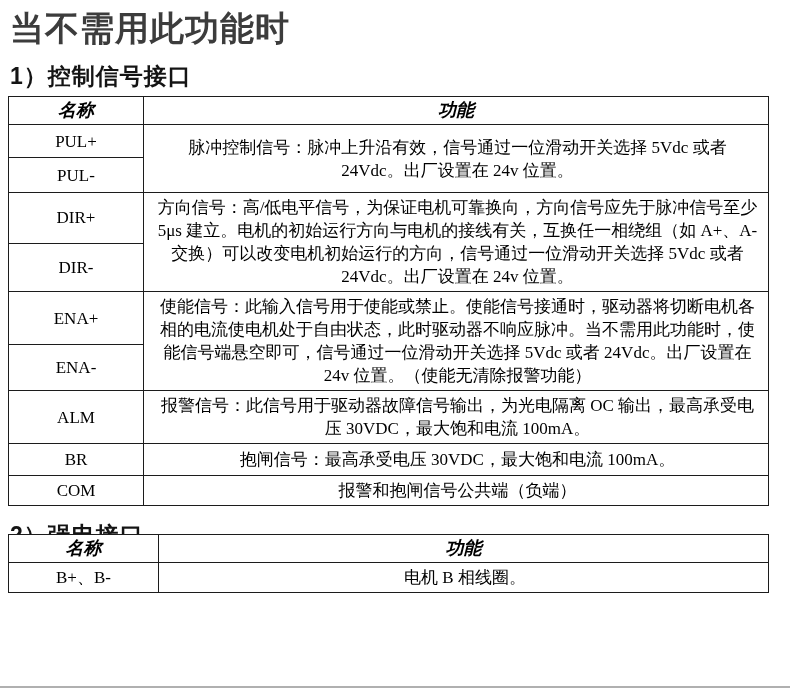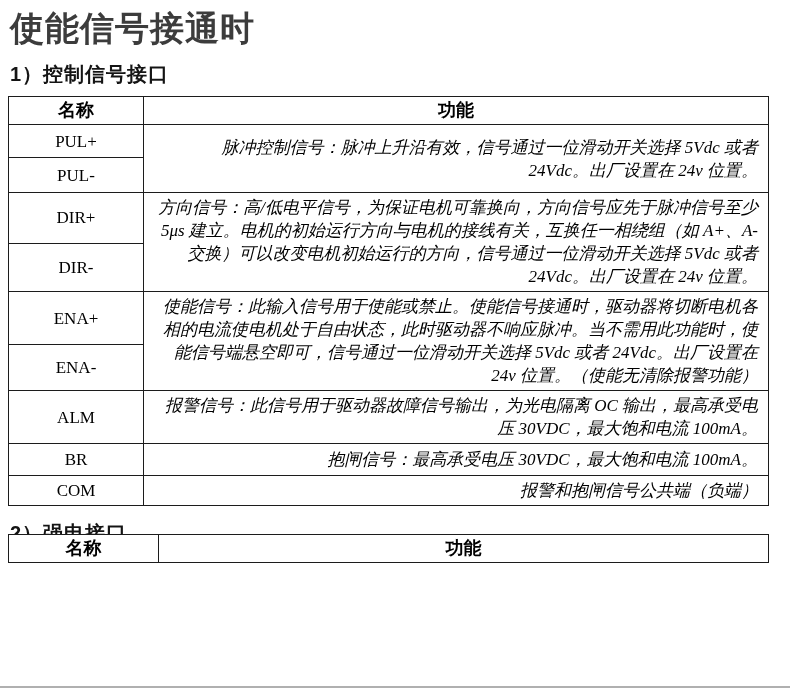--- a/index.html
+++ b/index.html
@@ -7,62 +7,62 @@
   body { position: relative; font-family: "Liberation Serif", "DejaVu Serif", serif; color: #000; }
 
   .page-title {
     position: absolute; left: 10px; top: 6px;
     font-family: "Liberation Sans", "DejaVu Sans", sans-serif;
     font-size: 34px; font-weight: bold; color: #3c3c3c; letter-spacing: 1px;
   }
   .section-heading {
     position: absolute; left: 10px;
     font-family: "Liberation Sans", "DejaVu Sans", sans-serif;
-    font-size: 20px; font-weight: bold; color: #141414; letter-spacing: 1px;
+    font-size: 23px; font-weight: bold; color: #141414; letter-spacing: 1px;
   }
   .heading-1 { top: 61px; }
   .heading-2 { top: 520px; }
 
   table.iface {
     position: absolute; left: 8px; width: 761px;
     border-collapse: collapse; table-layout: fixed;
     font-size: 17px; line-height: 23px;
   }
   .table-1 { top: 96px; }
   .table-2 { top: 534px; }
   .table-1 col.name-col { width: 135px; }
   .table-2 col.name-col { width: 150px; }
 
   table.iface th, table.iface td {
     border: 1.6px solid #1c1c1c;
     vertical-align: middle;
     background: #fff;
   }
   table.iface th {
-    font-weight: bold; font-size: 18px; text-align: center; padding: 2px 12px;
+    font-weight: bold; font-size: 18px; text-align: center; padding: 2px 12px; font-style: italic;
   }
   td.name-cell { text-align: center; padding: 2px 4px; }
-  td.desc-cell { text-align: right; padding: 3px 10px 3px 13px; font-style: italic; }
+  td.desc-cell { text-align: center; padding: 3px 10px 3px 13px; }
 
   
   tr.r28 { height: 28px; } tr.r27 { height: 27px; }
   tr.r33 { height: 33px; } tr.r35 { height: 35px; }
   tr.r45 { height: 45px; } tr.r43 { height: 43px; }
   tr.r52 { height: 52px; } tr.r46 { height: 46px; margin-top: 36px; }
   tr.r32 { height: 32px; }
 
   .bottom-rule {
     position: absolute; left: 0; top: 686px; width: 790px; height: 2px;
     background: #b0b0b0;
   }
 </style>
 </head>
 <body>
 
-<div class="page-title">使能信号接通时</div>
+<div class="page-title">当不需用此功能时</div>
 
 <div class="section-heading heading-1">1）控制信号接口</div>
 
 <table class="iface table-1">
   <colgroup>
       <col class="name-col">
       <col>
     </colgroup>
   <tbody>
     <tr class="r28">
@@ -110,16 +110,20 @@
 <table class="iface table-2">
   <colgroup>
       <col class="name-col">
       <col>
     </colgroup>
   <tbody>
     <tr class="r28">
       <th>名称</th>
       <th>功能</th>
     </tr>
+    <tr class="r28">
+      <td class="name-cell">B+、B-</td>
+      <td class="desc-cell">电机 B 相线圈。</td>
+    </tr>
   </tbody>
 </table>
 
 <div class="bottom-rule"></div>
 
 </body></html>

